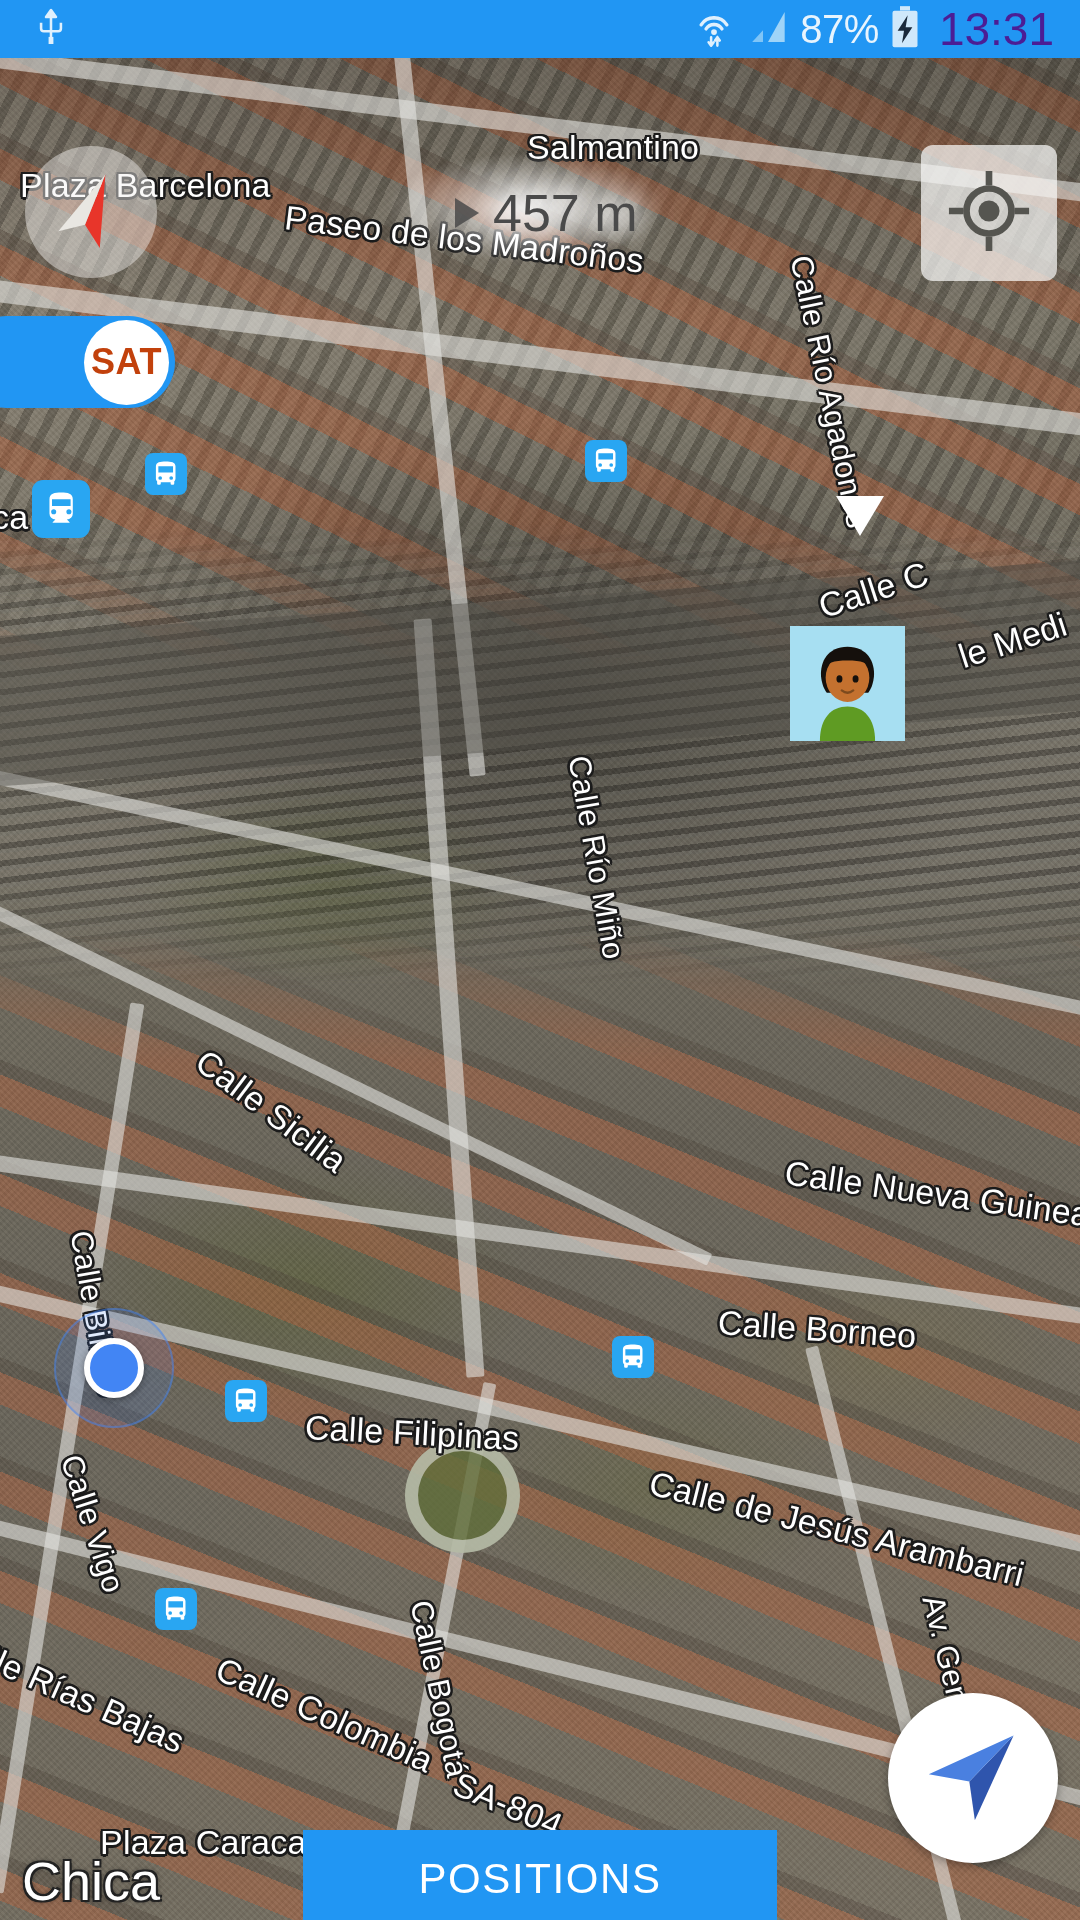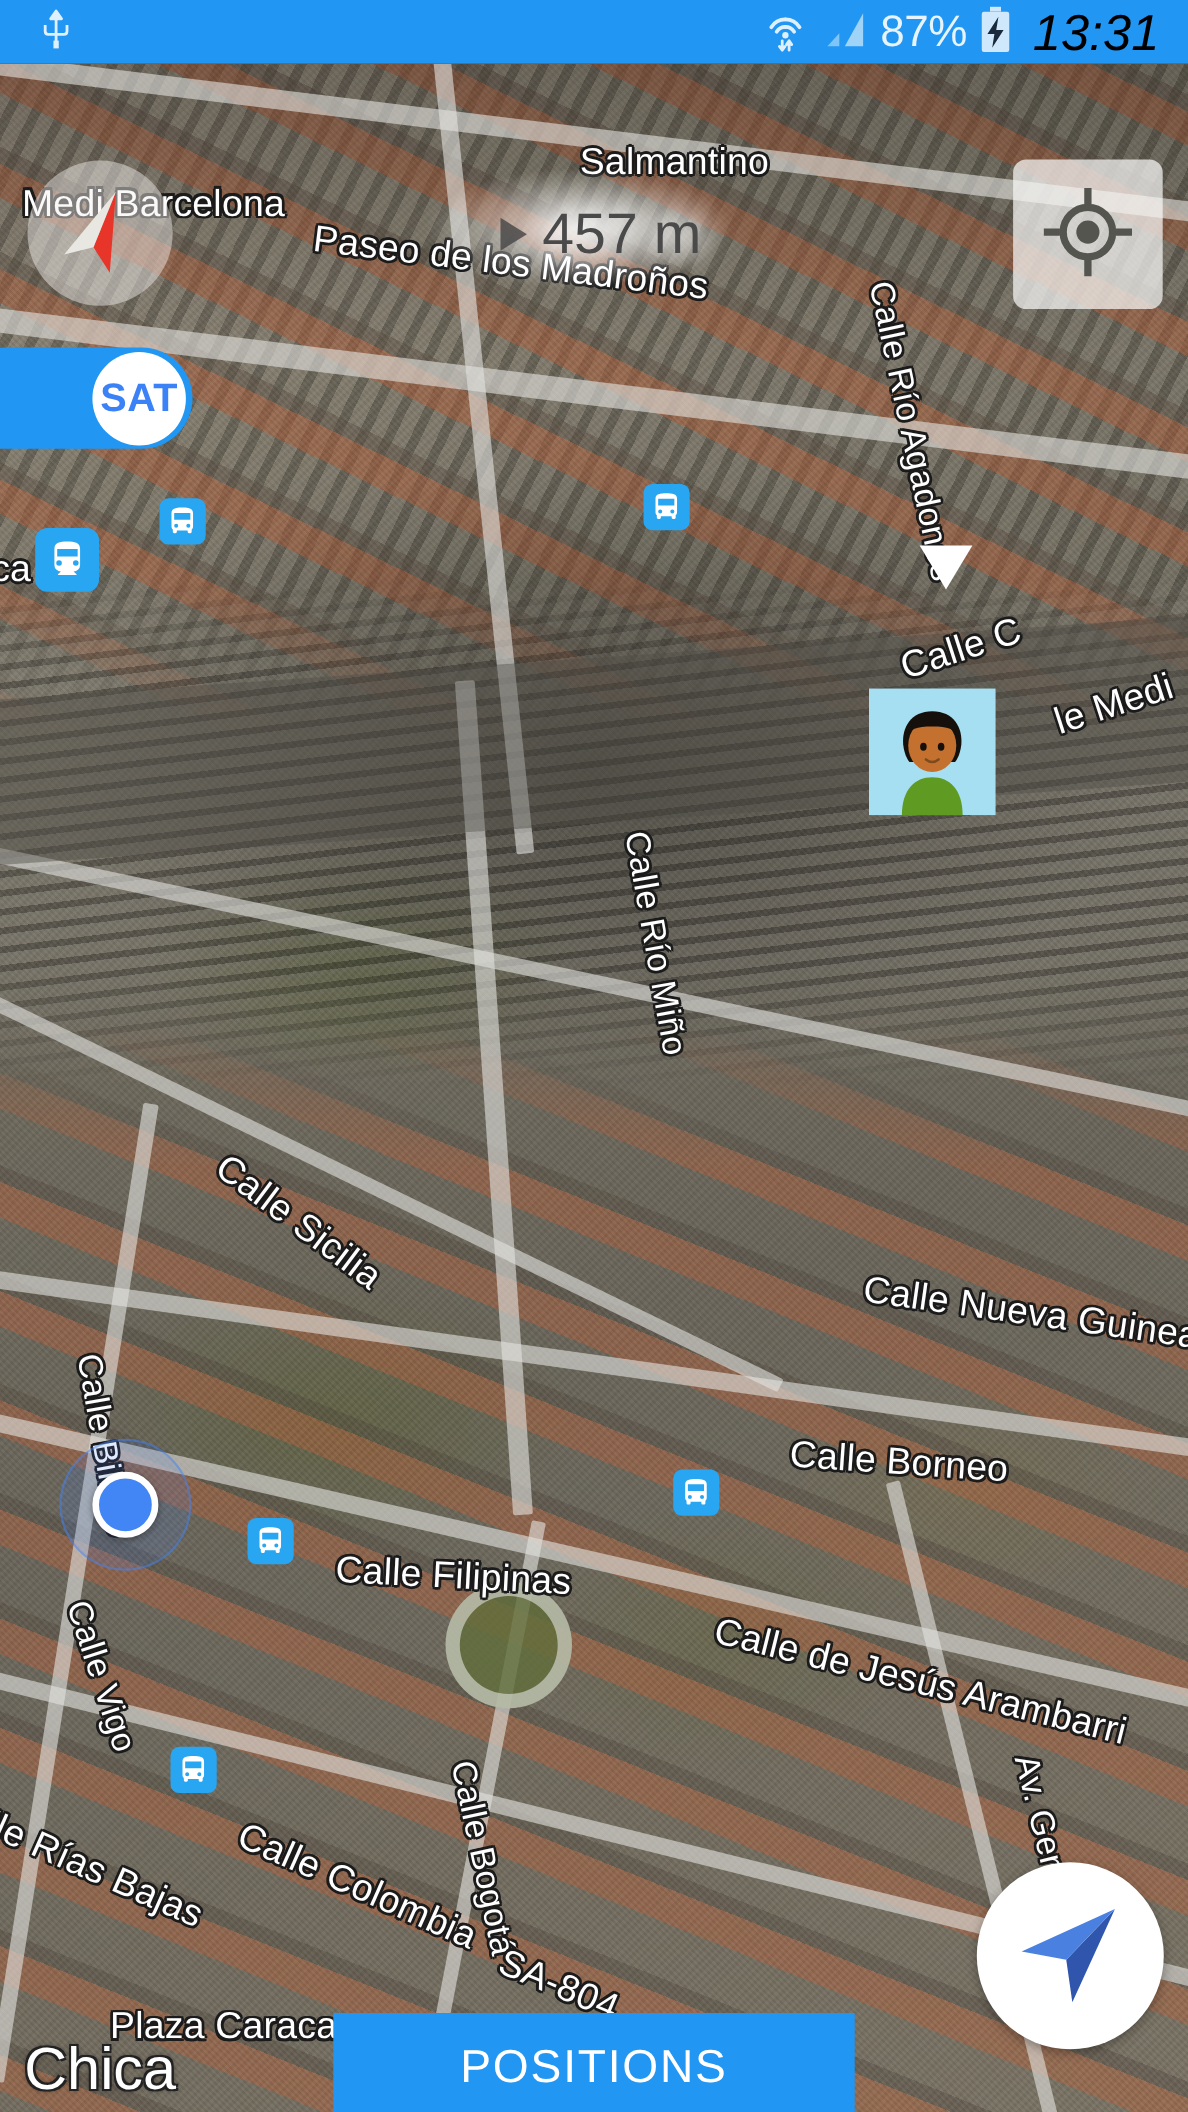--- a/index.html
+++ b/index.html
@@ -14,21 +14,21 @@
   
   #statusbar{
     position:absolute; top:0; left:0; width:1080px; height:58px;
     background:#2196F3; z-index:100;
     display:flex; align-items:center;
   }
   #sb-left{ display:flex; align-items:center; padding-left:34px; }
   #sb-right{ margin-left:auto; display:flex; align-items:center; gap:11px; padding-right:26px; }
   .sb-ico{ display:block; }
   #sb-batt-pct{ color:#e8f4fd; font-size:40px; letter-spacing:-0.5px; font-weight:400; }
-  #sb-clock{ color:#000000; font-size:46px; letter-spacing:0px; font-weight:400; margin-left:8px;font-style:italic;}
+  #sb-clock{ color:#4c1d95; font-size:46px; letter-spacing:0px; font-weight:400; margin-left:8px;}
 
   
   #map{
     position:absolute; top:58px; left:0; width:1080px; height:1862px;
     overflow:hidden;
     background:#6e6a5e;
   }
   #map-img{ position:absolute; inset:0; }
 
   
@@ -139,21 +139,21 @@
   #sat-toggle{
     position:absolute; left:-40px; top:258px; width:215px; height:92px;
     border-radius:46px; background:#2196F3; z-index:40;
     display:flex; align-items:center; justify-content:flex-end;
     padding-right:6px;
   }
   #sat-thumb{
     width:85px; height:85px; border-radius:50%; background:#ffffff;
     display:flex; align-items:center; justify-content:center;
   }
-  #sat-label{ color:#3b82f6; font-size:36px; font-weight:700; letter-spacing:.5px; }
+  #sat-label{ color:#c2410c; font-size:36px; font-weight:700; letter-spacing:.5px; }
 
   #mylocation-btn{
     position:absolute; right:23px; top:87px; width:136px; height:136px;
     border-radius:12px; background:rgba(248,248,246,.72); z-index:40;
     display:flex; align-items:center; justify-content:center;
   }
 
   
   #callout{
     position:absolute; left:860px; top:438px; z-index:55; transform:translateX(-50%);
@@ -282,21 +282,21 @@
       <div class="road" style="left:60px; top:940px; width:14px; height:900px; transform:rotate(9deg);"></div>
       <div class="road" style="left:430px; top:1320px; width:13px; height:560px; transform:rotate(11deg);"></div>
       <div class="road" style="left:-40px; top:1600px; width:1180px; height:15px; transform:rotate(14deg);"></div>
       <div class="road dark" style="left:-80px; top:540px; width:1250px; height:150px; transform:rotate(-4deg); background:rgba(80,78,72,.45);"></div>
       <div class="road" style="left:880px; top:1280px; width:13px; height:620px; transform:rotate(-14deg);"></div>
 
       <div style="position:absolute;left:405px;top:1380px;width:115px;height:115px;border-radius:50%;border:13px solid rgba(226,226,224,.6);box-sizing:border-box;background:rgba(96,110,58,.8);"></div>
     </div>
 
     <div id="labels">
-        <div class="lbl lg" style="left: 20px; top: 108px; transform: rotate(0deg);">Medi Barcelona</div>
+        <div class="lbl lg" style="left: 20px; top: 108px; transform: rotate(0deg);">Plaza Barcelona</div>
         <div class="lbl lg" style="left: 285px; top: 140px; transform: rotate(7deg);">Paseo de los Madroños</div>
         <div class="lbl lg" style="left: 490px; top: 70px; transform: rotate(0deg); margin-left: 37px;">Salmantino</div>
         <div class="lbl sm" style="left: 92px; top: 285px; transform: rotate(72deg);">Av.</div>
         <div class="lbl lg" style="left: -8px; top: 440px; transform: rotate(0deg);">ca</div>
         <div class="lbl" style="left: 800px; top: 180px; transform: rotate(78deg);">Calle Río Agadones</div>
         <div class="lbl lg" style="left: 820px; top: 530px; transform: rotate(-18deg);">Calle C</div>
         <div class="lbl lg" style="left: 960px; top: 580px; transform: rotate(-18deg);">le Medi</div>
         <div class="lbl" style="left: 578px; top: 680px; transform: rotate(80deg);">Calle Río Miño</div>
         <div class="lbl lg" style="left: 200px; top: 980px; transform: rotate(37deg);">Calle Sicilia</div>
         <div class="lbl" style="left: 80px; top: 1155px; transform: rotate(80deg);">Calle Bilbao</div>

